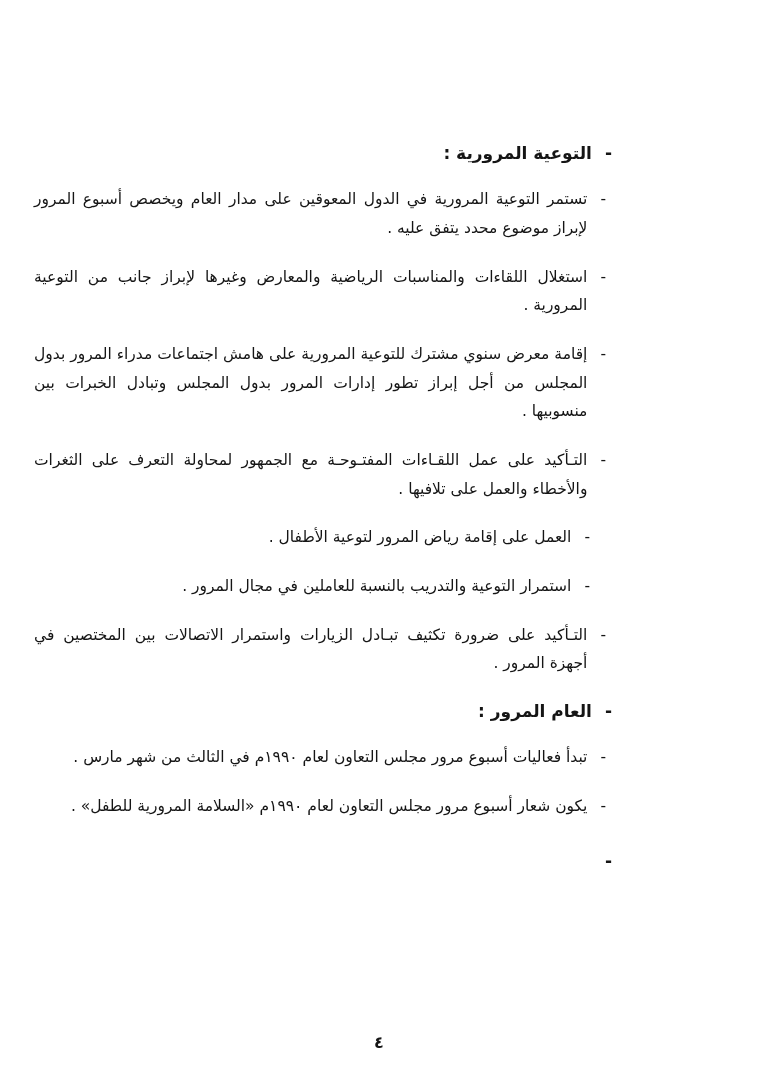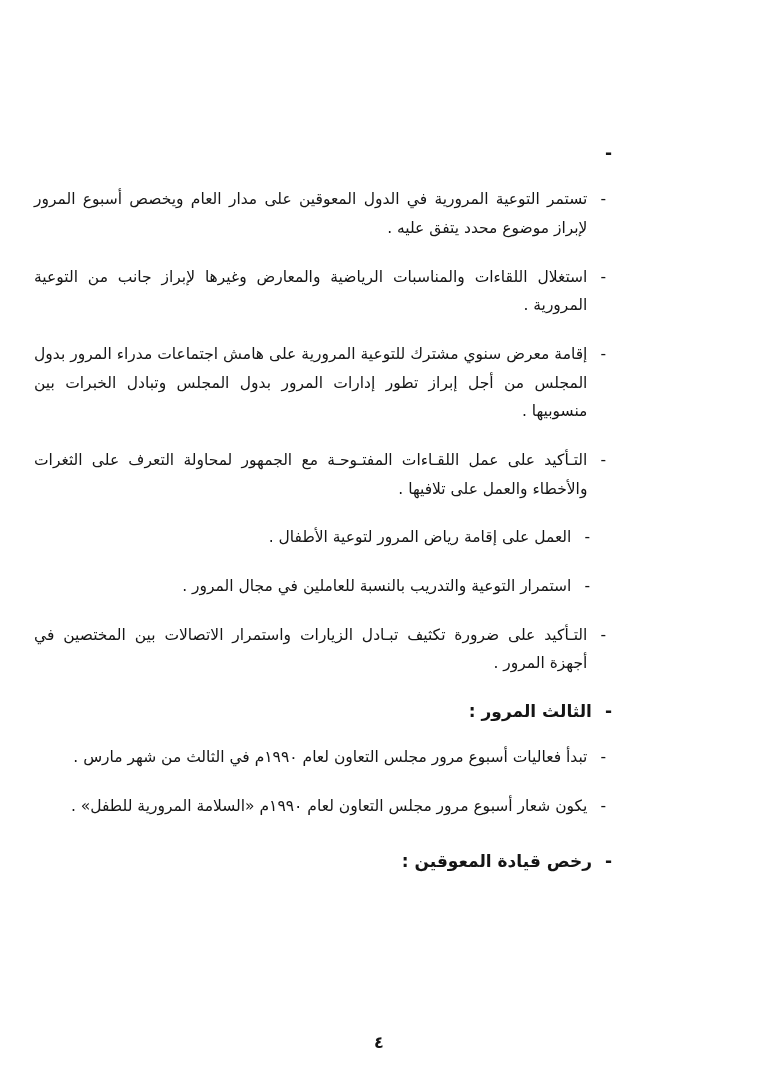--- a/index.html
+++ b/index.html
@@ -67,20 +67,21 @@
   }
 </style>
 </head>
 <body>
 
 <div class="page">
   <div class="content">
 
     <div class="section-heading">
       <span class="dash">-</span>
+      <span class="heading-text">التوعية المرورية :</span>
     </div>
 
     <div class="item">
       <span class="dash">-</span>
       <span class="item-text">تستمر التوعية المرورية في الدول المعوقين على مدار العام ويخصص أسبوع المرور لإبراز موضوع محدد يتفق عليه .</span>
     </div>
 
     <div class="item">
       <span class="dash">-</span>
       <span class="item-text">استغلال اللقاءات والمناسبات الرياضية والمعارض وغيرها لإبراز جانب من التوعية المرورية .</span>
@@ -106,34 +107,33 @@
       <span class="item-text">استمرار التوعية والتدريب بالنسبة للعاملين في مجال المرور .</span>
     </div>
 
     <div class="item">
       <span class="dash">-</span>
       <span class="item-text">التـأكيد على ضرورة تكثيف تبـادل الزيارات واستمرار الاتصالات بين المختصين في أجهزة المرور .</span>
     </div>
 
     <div class="section-heading">
       <span class="dash">-</span>
-      <span class="heading-text">الثالث المرور :</span>
+      <span class="heading-text">العام المرور :</span>
     </div>
 
     <div class="item">
       <span class="dash">-</span>
       <span class="item-text">تبدأ فعاليات أسبوع مرور مجلس التعاون لعام ١٩٩٠م في الثالث من شهر مارس .</span>
     </div>
 
     <div class="item">
       <span class="dash">-</span>
       <span class="item-text">يكون شعار أسبوع مرور مجلس التعاون لعام ١٩٩٠م «السلامة المرورية للطفل» .</span>
     </div>
 
     <div class="section-heading spaced">
       <span class="dash">-</span>
-      <span class="heading-text">رخص قيادة المعوقين :</span>
     </div>
 
   </div>
 
   <div class="page-number">٤</div>
 </div>
 
 </body></html>

